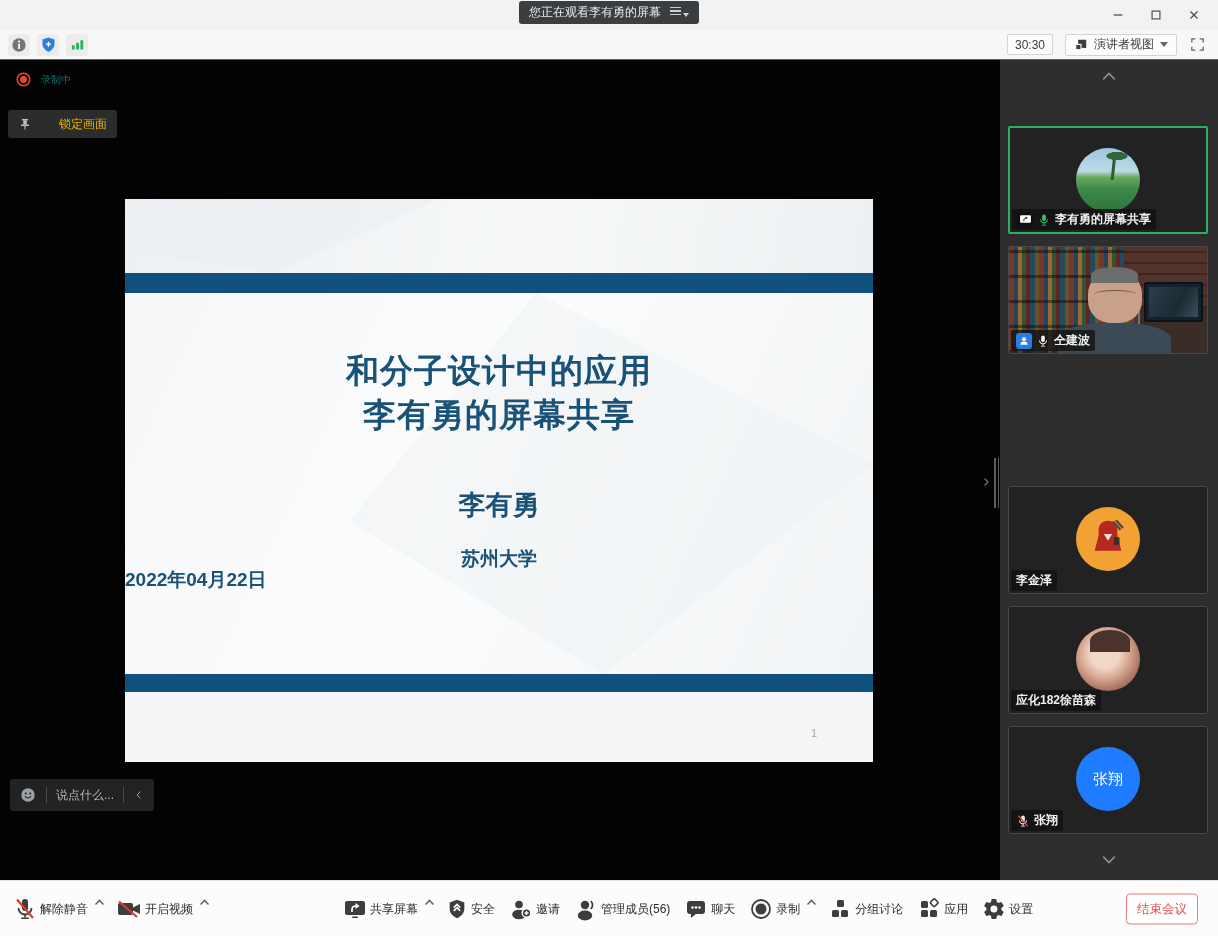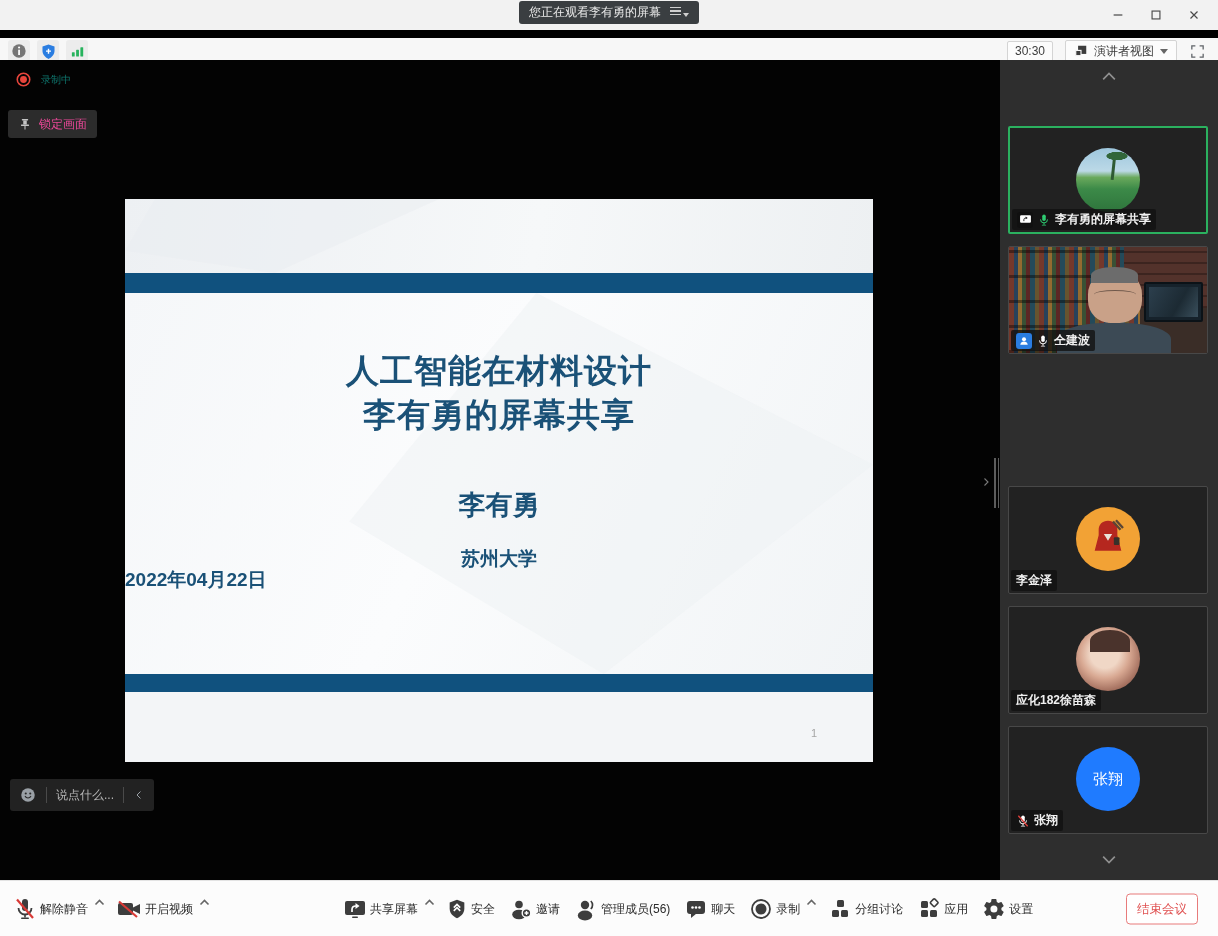--- a/index.html
+++ b/index.html
@@ -16,38 +16,38 @@
     height:23px; background:#3a3e41; border-radius:3px; display:flex; align-items:center;
     gap:9px; padding:0 10px; z-index:30; }
   .watch-pill span.txt { color:#ececec; font-size:12px; white-space:nowrap; }
   .ham { display:flex; align-items:flex-start; gap:2px; }
   .ham-bars { display:flex; flex-direction:column; gap:2px; margin-top:1px; }
   .ham-bars i { display:block; width:11px; height:1.5px; background:#cfcfcf; }
   .ham-caret { width:0; height:0; border:3px solid transparent; border-top:4px solid #cfcfcf; margin-top:7px; }
 
   
   .topbar { position:absolute; left:0; top:30px; width:1218px; height:30px;
-    background:#f7f7f7; border-bottom:4px solid #c2410c; display:flex; align-items:center;margin-top:8px; }
+    background:#f7f7f7; border-bottom:1px solid #c2410c; display:flex; align-items:center; }
   .tb-left-icons { display:flex; align-items:center; margin-left:8px; gap:7px; }
   .ic-btn { width:22px; height:22px; border-radius:3px; background:#ececec; display:flex; align-items:center; justify-content:center; cursor:pointer; }
   .tb-right { margin-left:auto; display:flex; align-items:center; gap:12px; margin-right:12px; }
   .timer-box { border:1px solid #d4d4d4; background:#fcfcfc; border-radius:2px; height:21px;
     display:flex; align-items:center; padding:0 7px; font-size:12px; color:#3c3c3c; }
   .view-box { border:1px solid #d4d4d4; background:#fcfcfc; border-radius:2px; height:22px;
     display:flex; align-items:center; gap:6px; padding:0 8px; font-size:12px; color:#3c3c3c; cursor:pointer; }
   .caret-down { width:0; height:0; border:4px solid transparent; border-top:5px solid #666; margin-top:4px; }
 
   
   .main { position:absolute; left:0; top:60px; width:1000px; height:820px; background:#030303; overflow:hidden; }
 
   .rec-overlay { position:absolute; left:16px; top:12px; display:flex; align-items:center; gap:10px; }
   .rec-overlay .lbl { color:#0f766e; font-size:10px; }
   .lock-pill { position:absolute; left:8px; top:50px; height:28px; background:#2c2c2c; border-radius:3px;
     display:flex; align-items:center; gap:7px; padding:0 10px; cursor:pointer; }
-  .lock-pill .lbl { color:#ec4899; font-size:12px; }
+  .lock-pill .lbl { color:#eab308; font-size:12px;margin-left:20px; }
 
   
   .slide { position:absolute; left:125px; top:139px; width:748px; height:563px; background:#f8f9fa; overflow:hidden; }
   .s-deco-top { position:absolute; left:0; top:0; width:100%; height:74px;
     background:linear-gradient(100deg,#edf0f3 0%,#f6f8f9 55%,#edf0f2 100%); }
   .s-deco-tri1 { position:absolute; left:0; top:0; width:100%; height:74px; background:#e9edf0; opacity:.55;
     clip-path:polygon(4% 0, 42% 0, 20% 100%, 0 70%); }
   .s-deco-mid { position:absolute; left:0; top:94px; width:100%; height:381px;
     background:linear-gradient(115deg,#f5f7f9 0%,#fbfcfd 45%,#f1f4f6 100%); }
   .s-deco-tri2 { position:absolute; left:0; top:94px; width:100%; height:381px; background:#eef1f4; opacity:.5;
@@ -243,21 +243,21 @@
 
     <div class="slide">
       <div class="s-deco-top"></div>
       <div class="s-deco-tri1"></div>
       <div class="s-deco-mid"></div>
       <div class="s-deco-tri2"></div>
       <div class="s-deco-bot"></div>
       <div class="s-bar top"></div>
       <div class="s-bar bottom"></div>
       <div class="s-title">
-        <div>人工智能在材料设计</div>
+        <div>和分子设计中的应用</div>
         <div>李有勇的屏幕共享</div>
       </div>
       <div class="s-author">李有勇</div>
       <div class="s-affil">苏州大学</div>
       <div class="s-date">2022年04月22日</div>
       <div class="s-page">1</div>
     </div>
 
     <div class="chat-pill">
       <svg width="18" height="18" viewBox="0 0 24 24">

